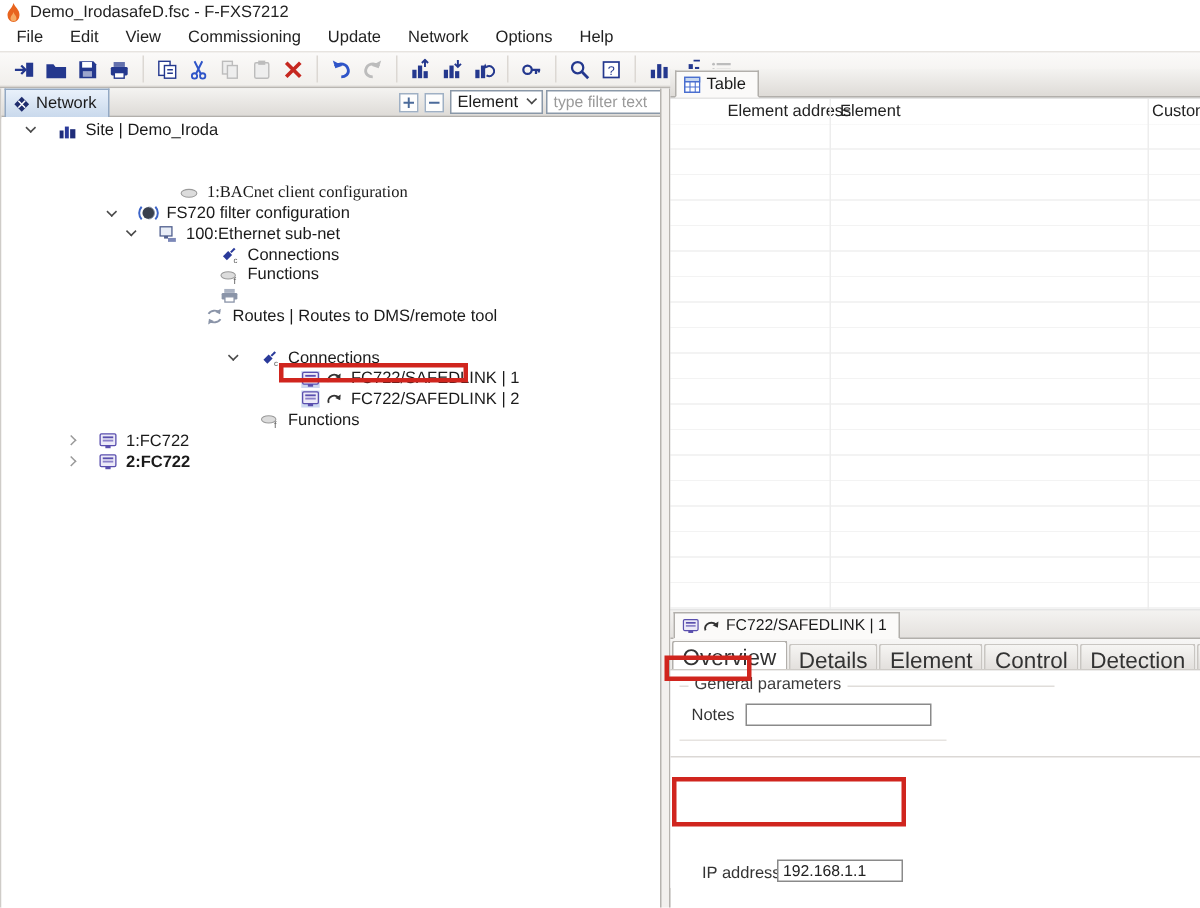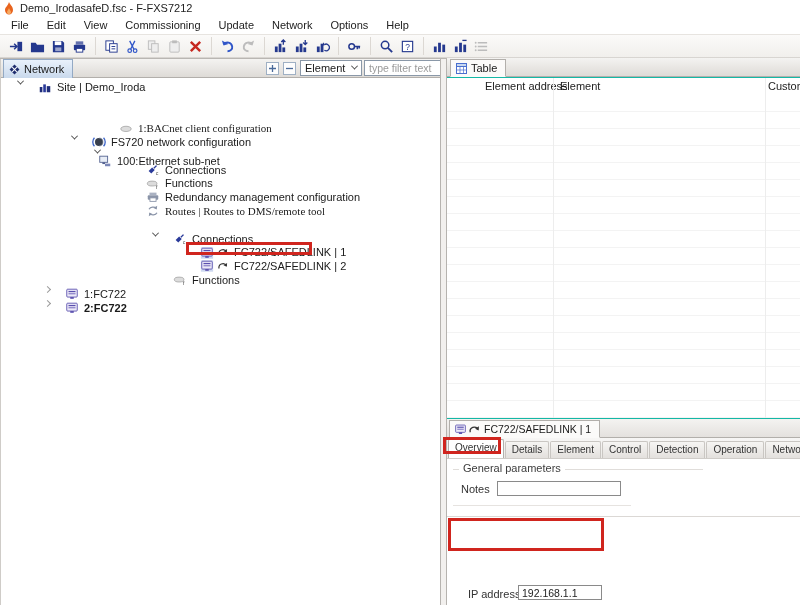--- a/index.html
+++ b/index.html
@@ -45,36 +45,36 @@
   #element-dropdown { position:absolute; left:299px; top:1px; width:62px; height:16px; background:#fff;
                       border:1px solid #8a98a8; font-size:11px; display:flex; align-items:center;
                       justify-content:space-between; padding:0 4px; }
   #filter-input { position:absolute; left:363px; top:1px; width:81px; height:16px;
                   border:1px solid #8a98a8; font-size:10.5px; padding:0 4px; color:#333;
                   font-family:"Liberation Sans", sans-serif; }
   #filter-input::placeholder { color:#9a9a9a; }
 
   
   #tree { position:absolute; left:0; top:20px; width:440px; height:526px; background:#fff; overflow:hidden; }
-  .tree-row { position:absolute; height:13.8px; display:flex; font-size:11px; white-space:nowrap; }
+  .tree-row { position:absolute; height:13.8px; display:flex; align-items:center; font-size:11px; white-space:nowrap; }
   .chev { width:5px; height:5px; border-right:1.4px solid #4a4a4a; border-bottom:1.4px solid #4a4a4a;
           display:inline-block; flex:none; }
   .chev.down { transform:rotate(45deg) translate(-1px,-1px); }
   .chev.right { transform:rotate(-45deg); border-color:#9a9a9a; }
   .node-core { display:inline-flex; align-items:center; gap:5px; padding:0 3px; height:100%; }
   .node-icon { width:14px; height:14px; flex:none; display:inline-flex; }
   .node-icon svg { width:14px; height:14px; }
   .mini-arrow { width:12px; height:12px; margin-left:-2px; flex:none; }
 
   
   #sash { position:absolute; left:440px; top:59px; width:7px; height:546px; background:#f2f0ee;
           border-left:1px solid #b6b3af; border-right:1px solid #b6b3af; }
 
   
-  #right-panel { position:absolute; left:447px; top:58px; width:353px; height:546px; background:#14b8a6; }
+  #right-panel { position:absolute; left:447px; top:46px; width:353px; height:546px; background:#e5e5e5; }
   #right-strip { position:absolute; left:0; top:0; width:353px; height:19px;
                  background:linear-gradient(#f4f3f1,#dedbd7); border-bottom:1px solid #b2afab; }
   #table-tab { position:absolute; left:3px; top:1px; height:18px; padding:0 8px 0 5px; display:flex;
                align-items:center; gap:4px; font-size:11px; background:#fbfaf9;
                border:1px solid #b2afab; border-bottom:1px solid #fbfaf9; }
   #table-tab svg { width:11px; height:11px; }
   #table-header { position:absolute; left:0; top:20px; width:353px; height:17px; background:#fff; }
   .col { position:absolute; top:2px; font-size:11px; color:#222; white-space:nowrap; }
   .col1 { left:38px; } .col2 { left:113px; } .col3 { left:321px; }
   #table-grid { position:absolute; left:0; top:37px; width:353px; height:323px;
@@ -85,21 +85,21 @@
   
   #bottom-tabrow { position:absolute; left:0; top:361px; width:353px; height:19px;
                    background:linear-gradient(#f4f3f1,#e4e1de); border-bottom:1px solid #b2afab; }
   #bottom-tab { position:absolute; left:2px; top:1px; height:18px; padding:0 8px 0 4px; display:flex;
                 align-items:center; gap:3px; font-size:10.5px; background:#fbfaf9;
                 border:1px solid #b2afab; border-bottom:1px solid #fbfaf9; }
   #bottom-tab svg { width:13px; height:13px; }
   #subtabs { position:absolute; left:0; top:380px; width:353px; height:21px; display:flex;
              align-items:flex-end; padding-left:1px; overflow:hidden;
              background:linear-gradient(#f7f6f5,#eceae7); border-bottom:1px solid #cfccc8; }
-  .subtab { height:17px; padding:2px 6px 0 6px; font-size:10px; color:#333; flex:none;
+  .subtab { height:17px; padding:2px 6px 0 6px; font-size:15px; color:#333; flex:none;
             background:linear-gradient(#f6f5f3,#e3e0dd); border:1px solid #c9c6c2;
             border-bottom:none; margin-right:1px; border-radius:2px 2px 0 0; }
   .subtab.selected { background:#fff; height:19px; border-color:#b2afab; }
   #panel-content { position:absolute; left:0; top:401px; width:353px; height:145px; background:#fff; }
   #group-label { position:absolute; left:12px; top:3px; font-size:11px; color:#3c3c3c; background:#fff;
                  padding:0 4px; z-index:2; }
   #group-topline { position:absolute; left:6px; top:10px; width:250px; height:1px; background:#e0ddda; }
   #group-bottomline { position:absolute; left:6px; top:46px; width:178px; height:1px; background:#e6e3e0; }
   .field-label { position:absolute; font-size:11px; color:#333; }
   .text-field { position:absolute; height:15px; border:1px solid #8a8a8a; font-size:10.5px;
@@ -342,24 +342,24 @@
         <span style="width:12px;flex:none"></span>
         <span class="node-core">
           <span class="node-icon">
             <svg viewBox="0 0 16 16">
               <circle cx="8" cy="8" r="4.6" fill="#39404e"></circle>
               <path d="M8 3.4 A4.6 4.6 0 0 1 8 12.6" fill="none" stroke="#8a94a8" stroke-width="0.7"></path>
               <path d="M13.2 3.2 a7 7 0 0 1 0 9.6" fill="none" stroke="#3c64c8" stroke-width="1.5"></path>
               <path d="M2.8 12.8 a7 7 0 0 1 0 -9.6" fill="none" stroke="#3c64c8" stroke-width="1.5"></path>
             </svg>
           </span>
-          <span>FS720 network configuration</span>
-        </span>
-      </div>
-      <div class="tree-row" style="top: 70px; left: 94px; flex-direction: column;">
+          <span>FS720 filter configuration</span>
+        </span>
+      </div>
+      <div class="tree-row" style="top: 70px; left: 84px;">
         <span class="chev down"></span>
         <span style="width:12px;flex:none"></span>
         <span class="node-core">
           <span class="node-icon">
             <svg viewBox="0 0 16 16">
               <rect x="2" y="2.5" width="9" height="7" fill="#e8edf6" stroke="#51608f"></rect>
               <rect x="5" y="9.5" width="3" height="2" fill="#51608f"></rect>
               <rect x="8" y="11" width="6" height="3" fill="#7c88b8"></rect>
             </svg>
           </span>
@@ -397,24 +397,23 @@
         <span style="width:5px;flex:none"></span>
         <span style="width:12px;flex:none"></span>
         <span class="node-core">
           <span class="node-icon">
             <svg viewBox="0 0 16 16">
               <rect x="2" y="6" width="12" height="5" rx="1" fill="#8a94a8"></rect>
               <rect x="4" y="3" width="8" height="3" fill="#aab2c2"></rect>
               <rect x="4.5" y="9" width="7" height="4" fill="#fff" stroke="#8a94a8"></rect>
             </svg>
           </span>
-          <span>Redundancy management configuration</span>
-        </span>
-      </div>
-      <div class="tree-row" style="top: 125.2px; left: 125px; font-family: Liberation Serif, serif;">
+        </span>
+      </div>
+      <div class="tree-row" style="top: 125.2px; left: 115px;">
         <span style="width:5px;flex:none"></span>
         <span style="width:12px;flex:none"></span>
         <span class="node-core">
           <span class="node-icon">
             <svg viewBox="0 0 16 16">
               <path d="M3.5 6 A5 4 0 0 1 12 5" fill="none" stroke="#8a94a8" stroke-width="1.5"></path>
               <path d="M12.8 2 L12.2 6.2 L8.6 4.6 Z" fill="#8a94a8"></path>
               <path d="M12.5 10 A5 4 0 0 1 4 11" fill="none" stroke="#8a94a8" stroke-width="1.5"></path>
               <path d="M3.2 14 L3.8 9.8 L7.4 11.4 Z" fill="#8a94a8"></path>
             </svg>

